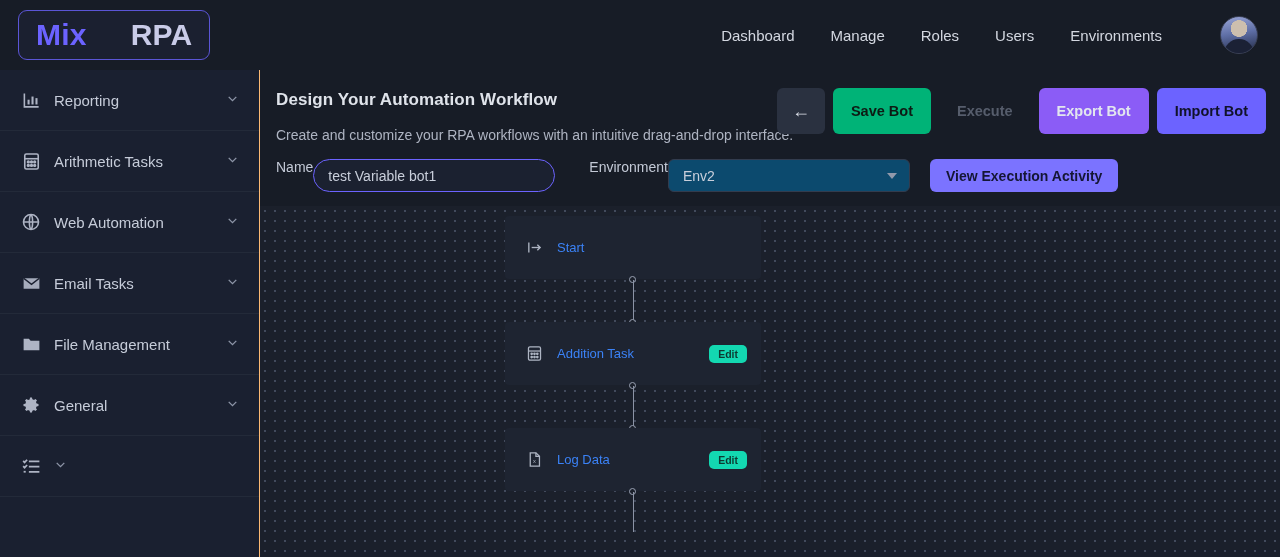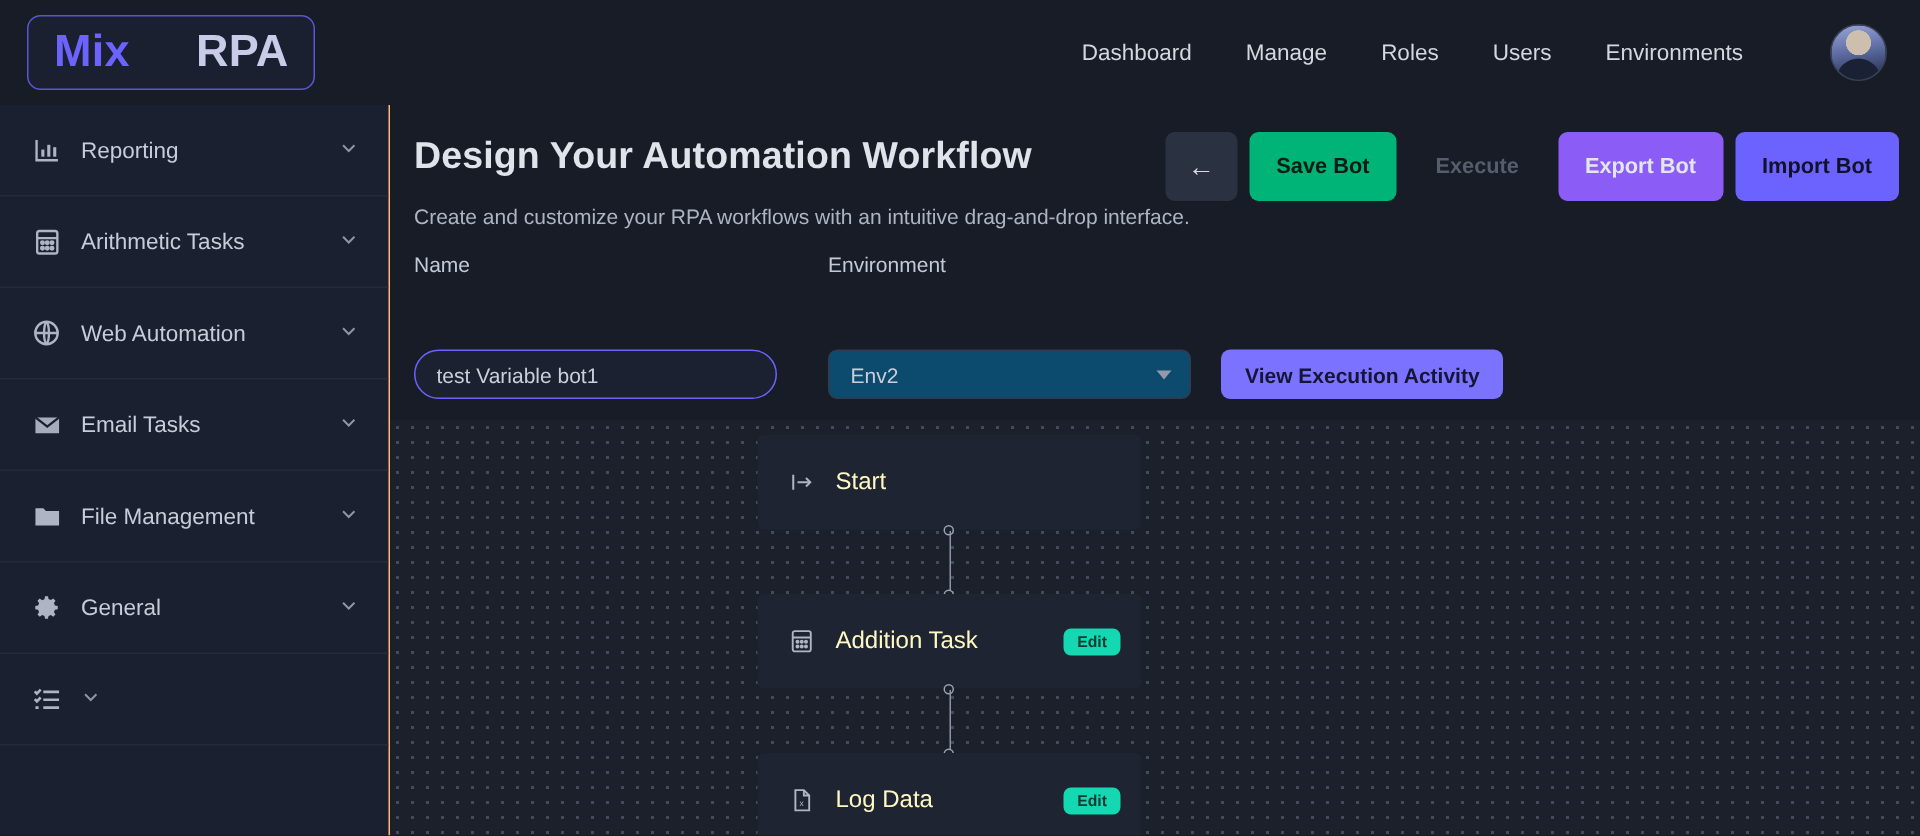--- a/index.html
+++ b/index.html
@@ -69,21 +69,21 @@
     width: 26px; height: 26px; flex: 0 0 26px;
     display: flex; align-items: center; justify-content: center;
     color: #aeb4c4; margin-right: 10px;
   }
   .side-label { color: #c6ccd9; font-size: 15px; flex: 1; }
   .chev { color: #8e96a8; font-size: 12px; }
 
   
   .main { flex: 1; min-width: 0; display: flex; flex-direction: column; background: #171c26; }
   .main-head { padding: 20px 16px 0 16px; position: relative; }
-  .page-title { color: #dfe3ea; font-size: 25px; font-weight: bold; letter-spacing: .1px; }
+  .page-title { color: #dfe3ea; font-size: 17px; font-weight: bold; letter-spacing: .1px; }
   .page-sub { color: #aeb4c2; font-size: 14px; margin-top: 17px; }
 
   .action-row {
     position: absolute; right: 14px; top: 18px;
     display: flex; align-items: center; gap: 8px;
   }
   .btn {
     height: 46px; border-radius: 6px; border: none;
     font-size: 14.5px; font-weight: bold;
     display: flex; align-items: center; justify-content: center;
@@ -94,21 +94,21 @@
   .btn-save { background: #00b377; color: #0d1b14; }
   .btn-exec { background: transparent; color: #565d6c; cursor: default; }
   .btn-export { background: #8b5cf6; color: #e2e6ee; }
   .btn-import { background: #6c63ff; color: #10122a; }
 
   
   .form-row {
     display: flex; align-items: flex-end; gap: 10px;
     padding: 16px 16px 0 16px;
   }
-  .field { display: flex; flex-direction: column; gap: 40px; }
+  .field { display: flex; flex-direction: row; }
   .field-label { color: #c3c9d6; font-size: 14px; margin-bottom: 9px; }
   .text-input {
     width: 242px; height: 33px;
     background: #1b2130; border: 1px solid #6c63ff; border-radius: 17px;
     color: #c9cfdb; font-size: 14px; padding: 0 14px;
     font-family: "Liberation Sans", sans-serif; outline: none;
   }
   .select-box {
     width: 242px; height: 33px;
     background: #0c4a6e; border: 1px solid #39405200; border-radius: 6px;
@@ -137,21 +137,21 @@
   .node {
     position: absolute;
     left: 245px; width: 256px; height: 63px;
     background: #1e2431;
     border-radius: 4px;
     display: flex; align-items: center;
     padding: 0 14px 0 18px;
     cursor: pointer;
   }
   .node-ico { width: 22px; color: #aeb5c3; display: flex; align-items: center; justify-content: center; margin-right: 12px; }
-  .node-label { color: #fef9c3; font-size: 16px; flex: 1; }
+  .node-label { color: #3b82f6; font-size: 13px; flex: 1; }
   .edit-badge {
     background: #13d8b1; color: #0d3a31;
     font-size: 10.5px; font-weight: bold;
     border-radius: 5px; padding: 3px 9px;
     cursor: pointer;
   }
   .conn { position: absolute; left: 373px; width: 1px; background: #8b93a5; }
   .dot {
     position: absolute; left: 369px;
     width: 7px; height: 7px; border-radius: 50%;

